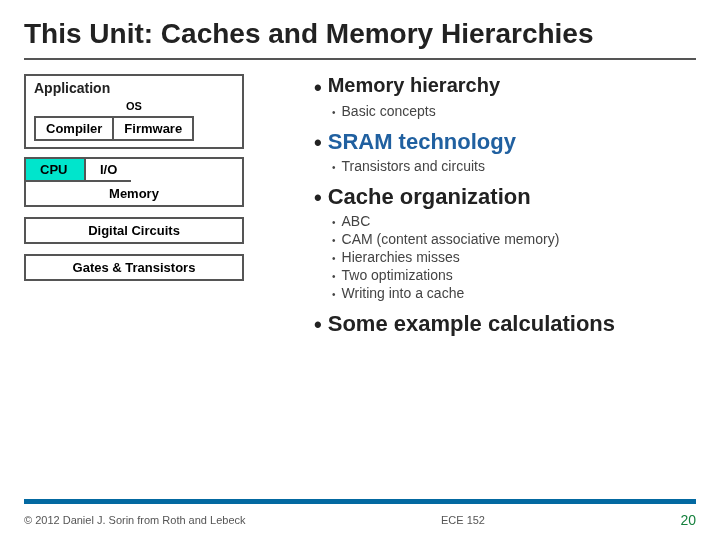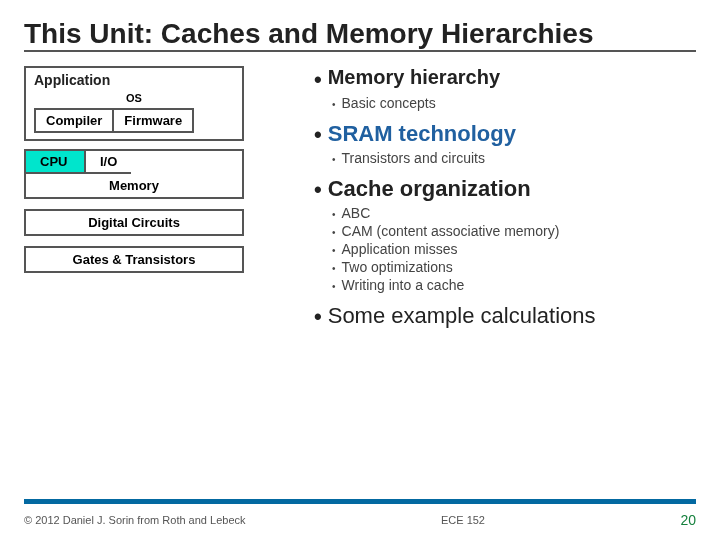--- a/index.html
+++ b/index.html
@@ -17,20 +17,21 @@
       height: 540px;
       padding: 18px 24px 12px 24px;
       display: flex;
       flex-direction: column;
     }
 
     .title {
       font-size: 28px;
       font-weight: bold;
       color: #222;
+      padding-bottom: 8px;
       border-bottom: 2px solid #555;
       margin-bottom: 14px;
     }
 
     .content {
       display: flex;
       flex: 1;
       gap: 0;
     }
 
@@ -185,21 +186,21 @@
     }
 
     .cache-text {
       font-size: 22px;
       font-weight: bold;
       color: #222;
     }
 
     .some-text {
       font-size: 22px;
-      font-weight: normal;
+      font-weight: bold;
       color: #222;
     }
 
     .footer {
       display: flex;
       justify-content: space-between;
       align-items: center;
       padding-top: 8px;
       border-top: 5px solid #0369a1;
       margin-top: auto;
@@ -282,21 +283,21 @@
         <div class="bullet-sub">
           <span class="dot">•</span>
           <span>ABC</span>
         </div>
         <div class="bullet-sub">
           <span class="dot">•</span>
           <span>CAM (content associative memory)</span>
         </div>
         <div class="bullet-sub">
           <span class="dot">•</span>
-          <span>Application misses</span>
+          <span>Hierarchies misses</span>
         </div>
         <div class="bullet-sub">
           <span class="dot">•</span>
           <span>Two optimizations</span>
         </div>
         <div class="bullet-sub">
           <span class="dot">•</span>
           <span>Writing into a cache</span>
         </div>
       </div>

